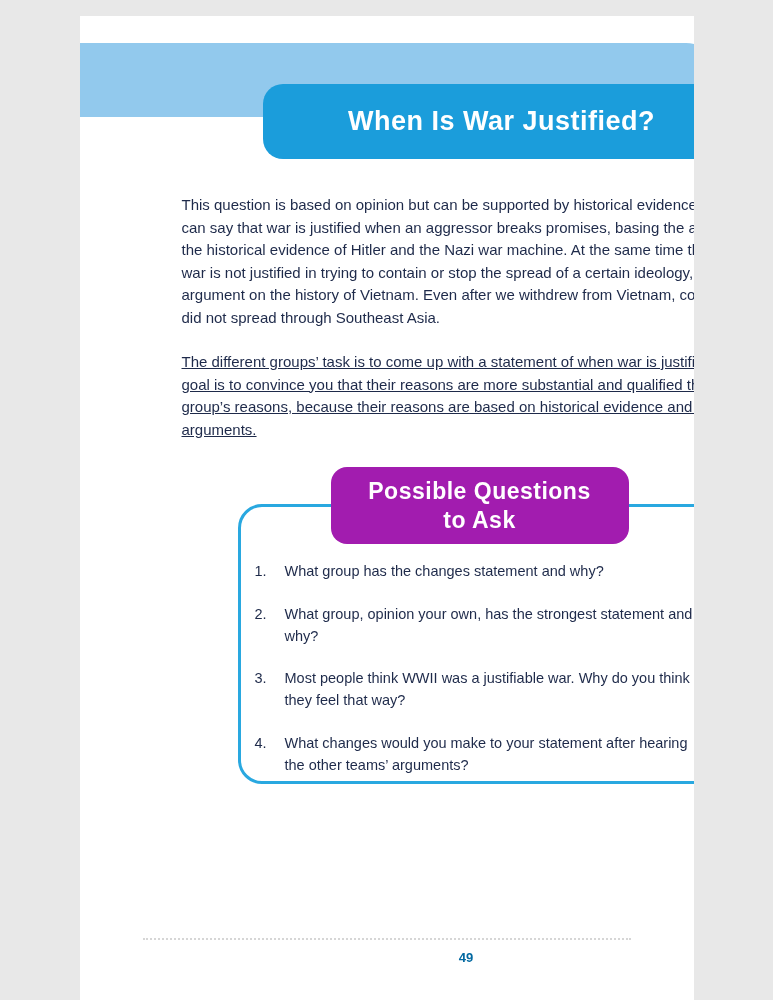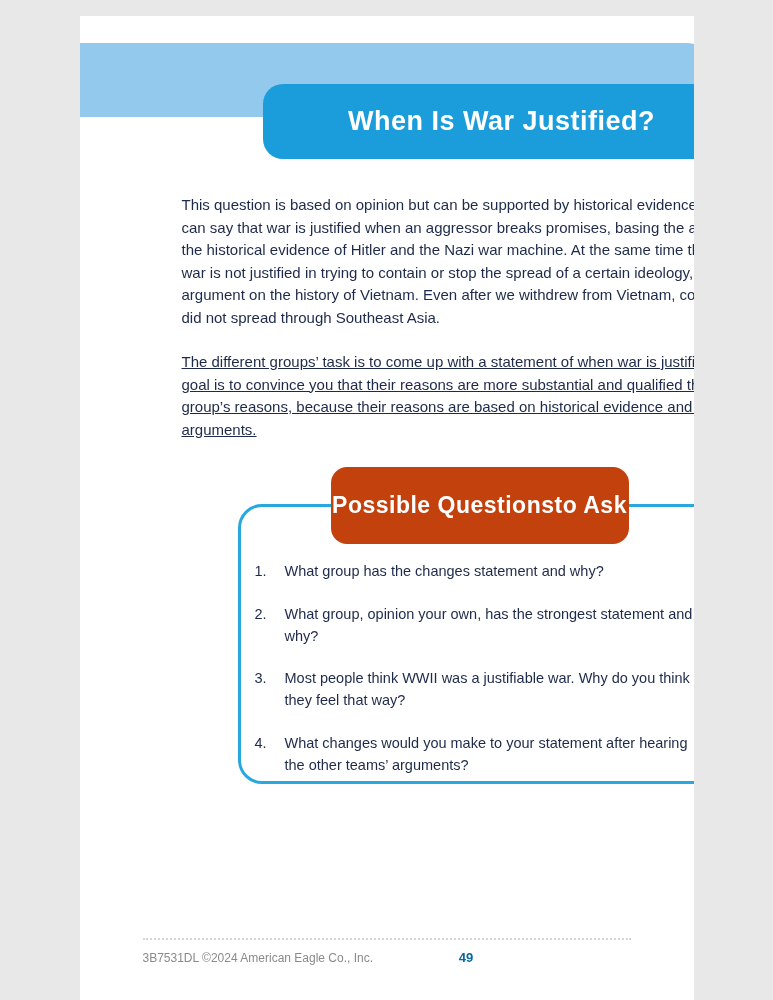--- a/index.html
+++ b/index.html
@@ -59,24 +59,24 @@
     background: #ffffff;
     border: 3px solid #29a8e0;
     border-radius: 24px;
   }
   .questions-header {
     position: absolute;
     left: 251px;
     top: 451px;
     width: 298px;
     height: 77px;
-    background: #c2410c;
+    background: #a21caf;
     border-radius: 16px;
     display: flex;
-    flex-direction: row;
+    flex-direction: column;
     align-items: center;
     justify-content: center;
     line-height: 1.25;
   }
   .questions-header span {
     color: #ffffff;
     font-size: 23px;
     font-weight: bold;
     letter-spacing: 0.5px;
   }
@@ -158,16 +158,15 @@
       <span class="q-num">3.</span>
       <span class="q-text">Most people think WWII was a justifiable war. Why do you think they feel that way?</span>
     </div>
     <div class="q-item">
       <span class="q-num">4.</span>
       <span class="q-text">What changes would you make to your statement after hearing the other teams’ arguments?</span>
     </div>
   </div>
 
   <div class="footer-rule"></div>
-  <div class="footer-left">3B7531DL ©2024 American Eagle Co., Inc.</div>
   <div class="footer-page">49</div>
 
 </div>
 
 </body></html>

